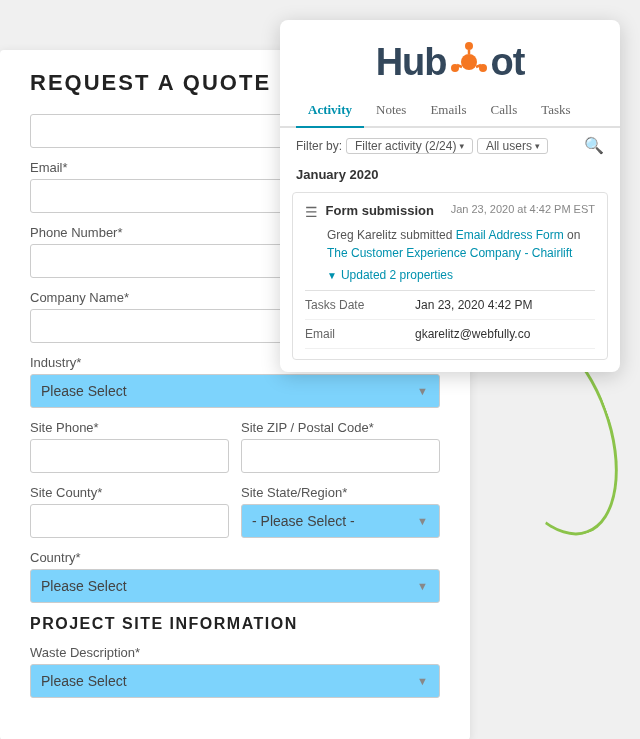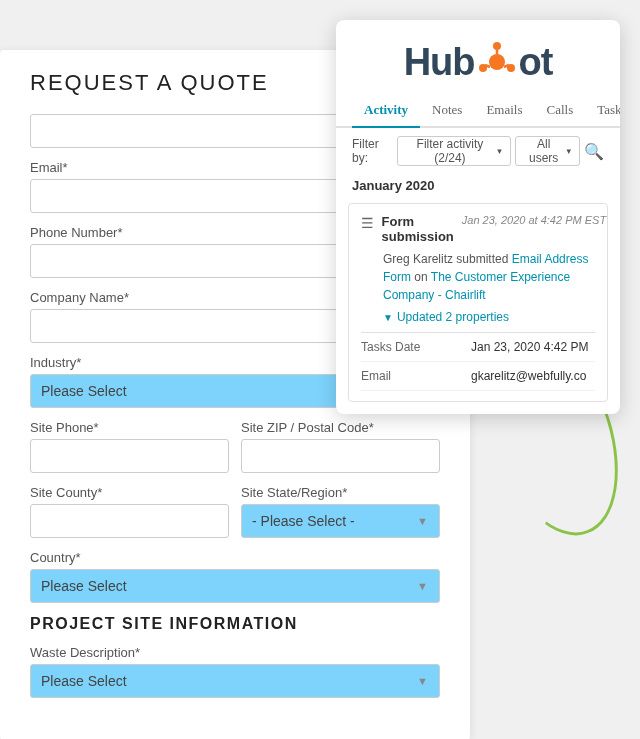--- a/index.html
+++ b/index.html
@@ -19,21 +19,21 @@
       width: 470px;
       min-height: 680px;
       background: #fff;
       border-radius: 4px;
       padding: 20px 30px 30px 30px;
       box-shadow: 0 2px 10px rgba(0,0,0,0.1);
     }
 
     .form-title {
       font-size: 22px;
-      font-weight: 400;
+      font-weight: 700;
       letter-spacing: 2px;
       text-transform: uppercase;
       color: #222;
       margin-bottom: 18px;
     }
 
     .form-field {
       margin-bottom: 12px;
     }
 
@@ -117,21 +117,21 @@
       border-top-color: transparent;
       transform: rotate(-20deg);
       z-index: 0;
     }
 
     
     .hubspot-card {
       position: absolute;
       right: 20px;
       top: 20px;
-      width: 284px;
+      width: 340px;
       background: #fff;
       border-radius: 8px;
       box-shadow: 0 4px 20px rgba(0,0,0,0.18);
       z-index: 10;
       overflow: hidden;
     }
 
     .hs-logo-area {
       padding: 20px 20px 10px;
       text-align: center;
@@ -253,21 +253,20 @@
       font-size: 13px;
       font-weight: 600;
       color: #333;
       flex: 1;
     }
 
     .hs-activity-time {
       font-size: 11px;
       color: #888;
       white-space: nowrap;
-      font-style: italic;
     }
 
     .hs-activity-desc {
       font-size: 12px;
       color: #555;
       margin: 0 0 6px 22px;
       line-height: 1.5;
     }
 
     .hs-activity-desc a {

